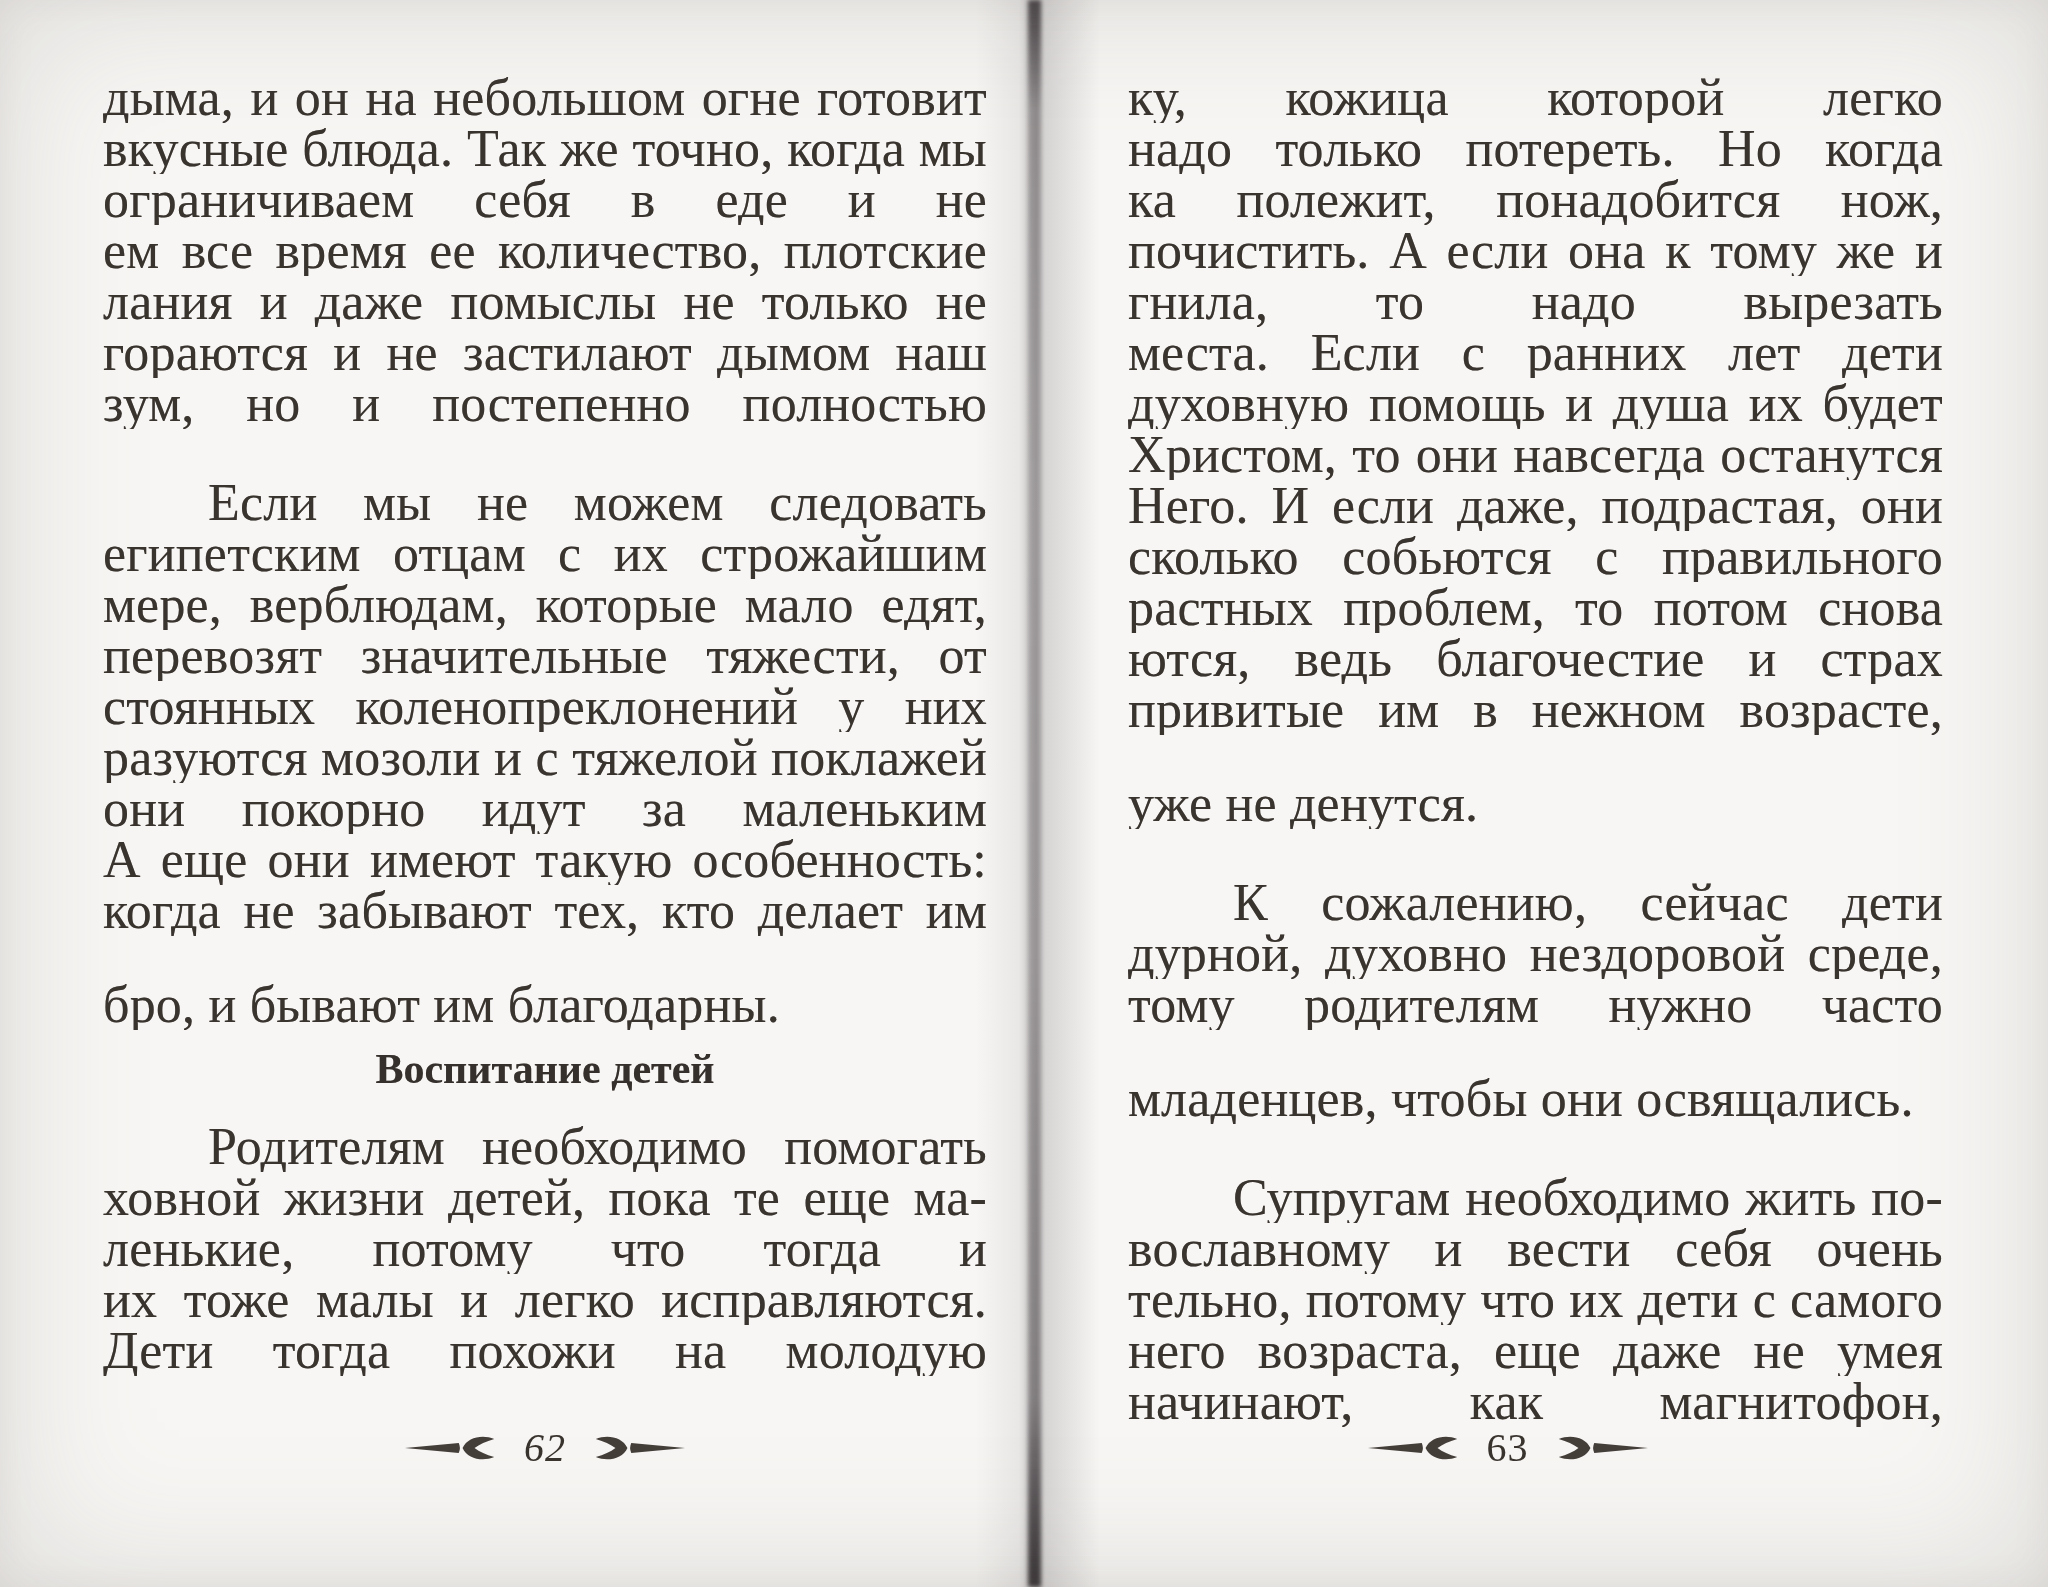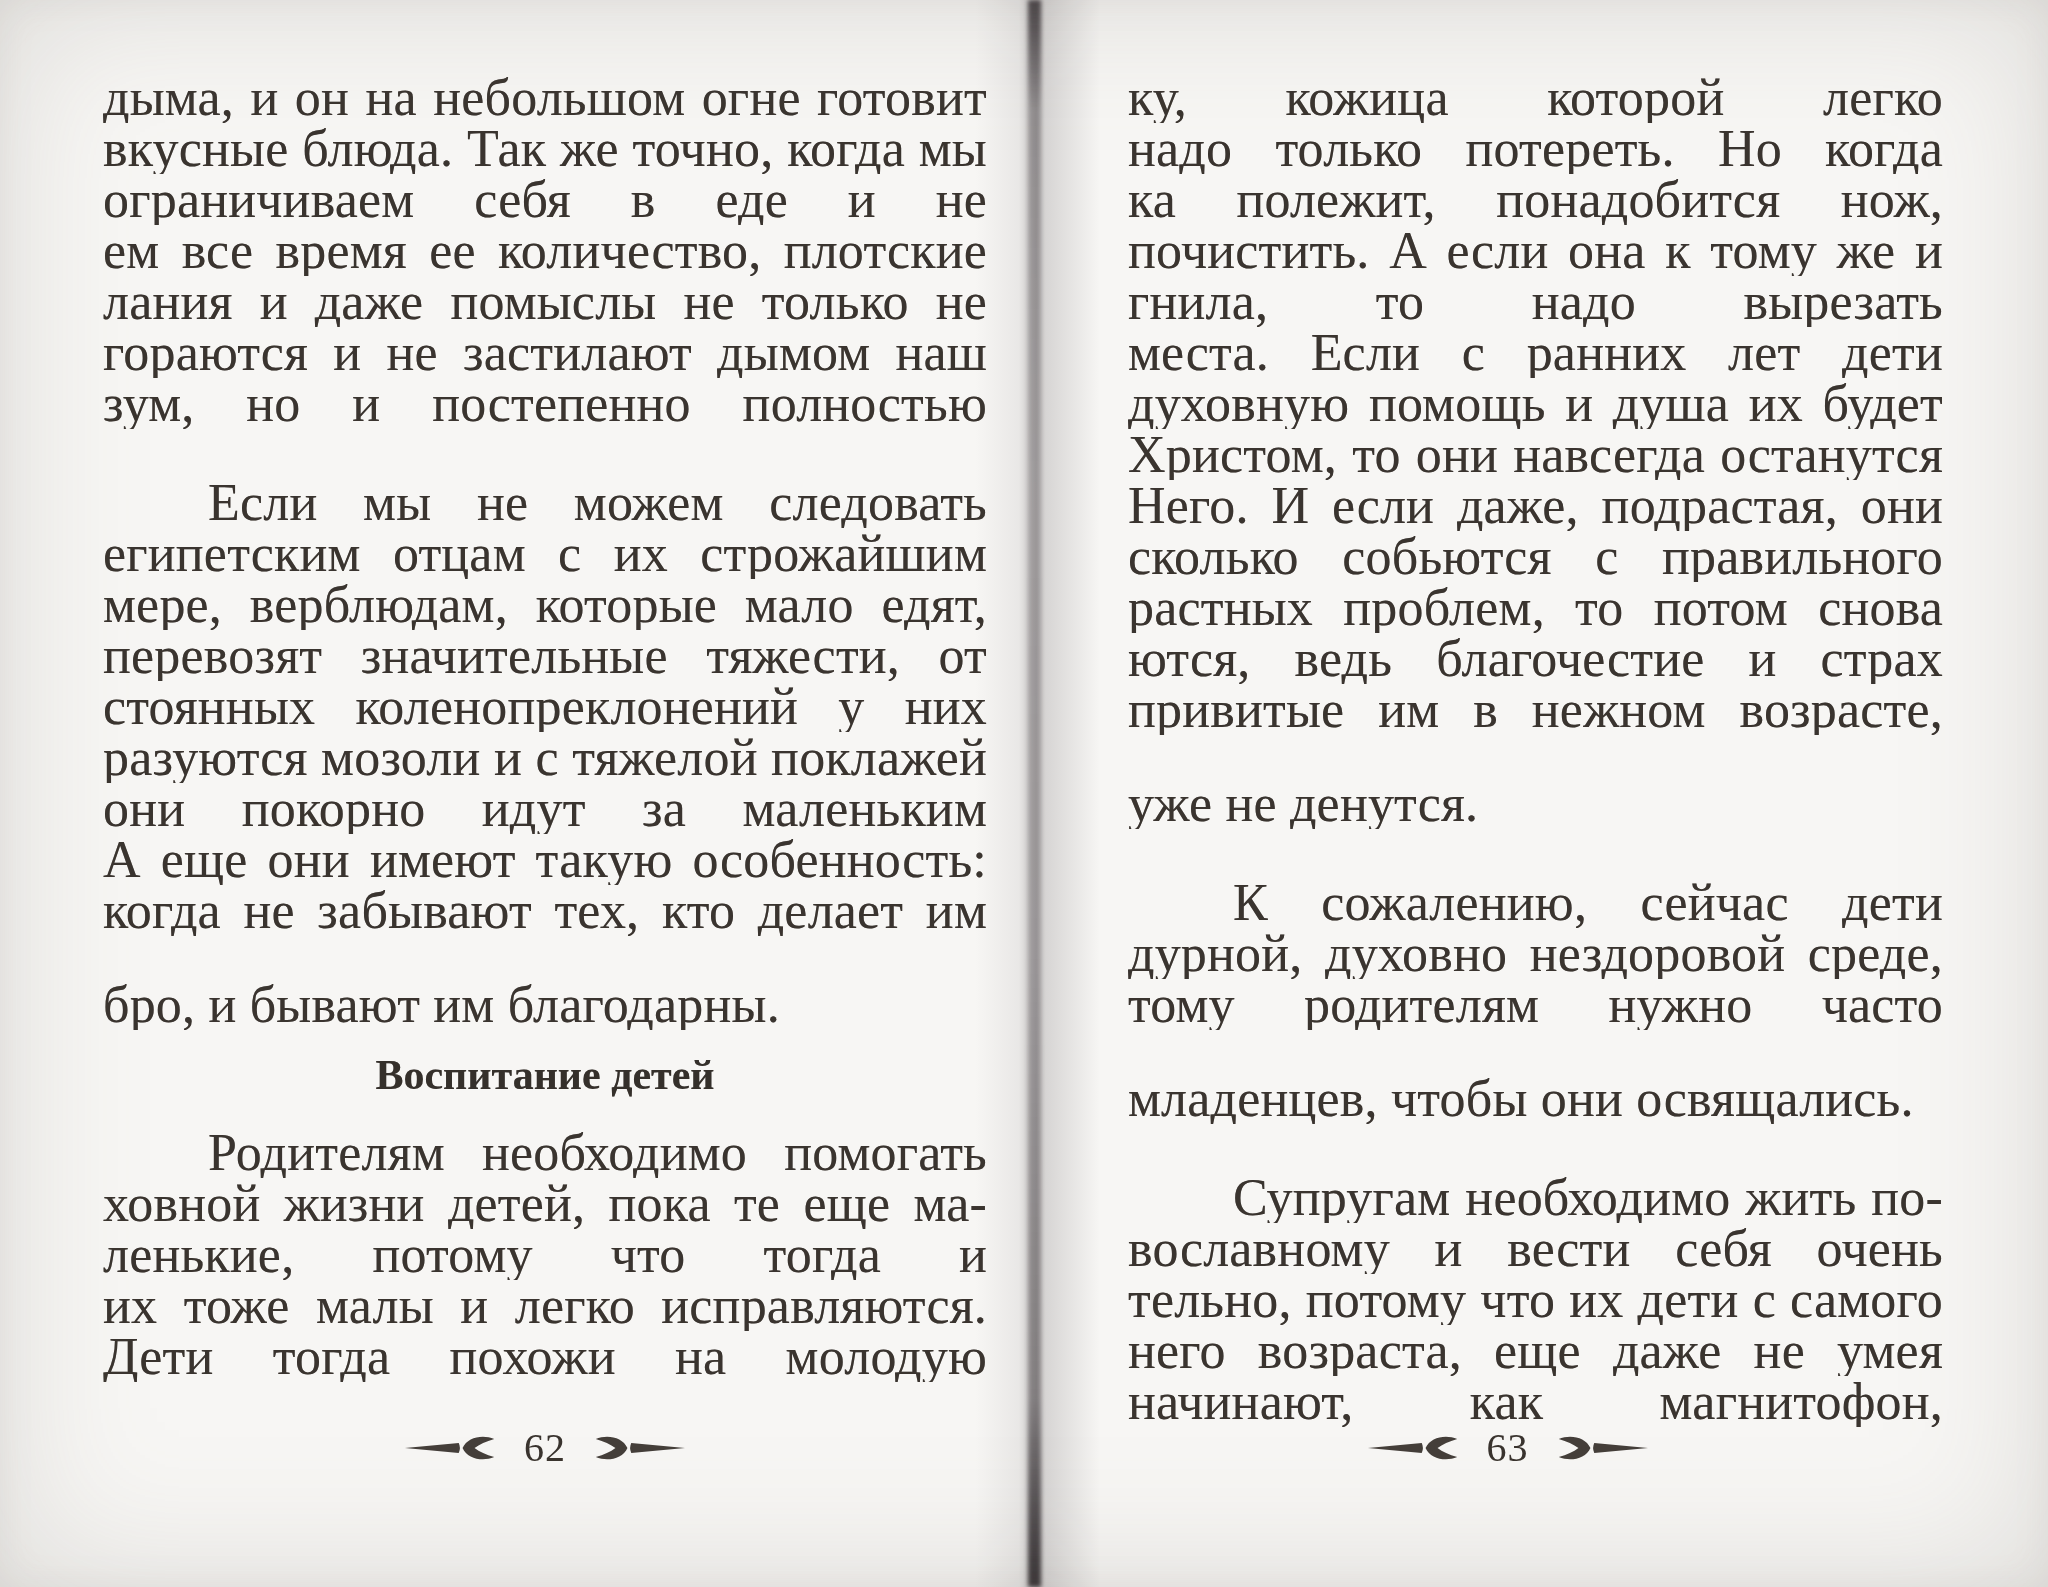--- a/index.html
+++ b/index.html
@@ -41,30 +41,30 @@
   .gap{margin-top:48px;}
   .line{
     font-size:52px;line-height:51px;height:51px;overflow:hidden;
     letter-spacing:0.2px;
     text-align:justify;text-align-last:justify;
     text-shadow:0 0 0.6px rgba(58,52,47,0.45);
   }
   .line.fin{text-align-last:left;margin-top:43px;}
   .line.ind{text-indent:105px;}
   .heading{
-    margin-top:20px;margin-bottom:26px;
+    margin-top:14px;margin-bottom:26px;
     font-size:42px;line-height:51px;font-weight:bold;
     text-align:center;color:#35302b;
     text-shadow:0 0 0.6px rgba(53,48,43,0.5);
   }
   .footer{
     position:absolute;top:1424px;
     display:flex;align-items:center;justify-content:center;gap:24px;
   }
-  .footer.left{left:103px;width:884px;}
+  .footer.left{left:103px;width:884px;font-style:italic;}
   .footer.right{left:1100px;width:815px;}
   .pagenum{font-size:40px;letter-spacing:1px;color:#3a342f;}
   .orn{width:96px;height:34px;fill:#453f3a;flex:0 0 auto;}
   .orn.mir{transform:scaleX(-1);}
 </style>
 </head>
 <body>
 
 <div class="scan">
 

